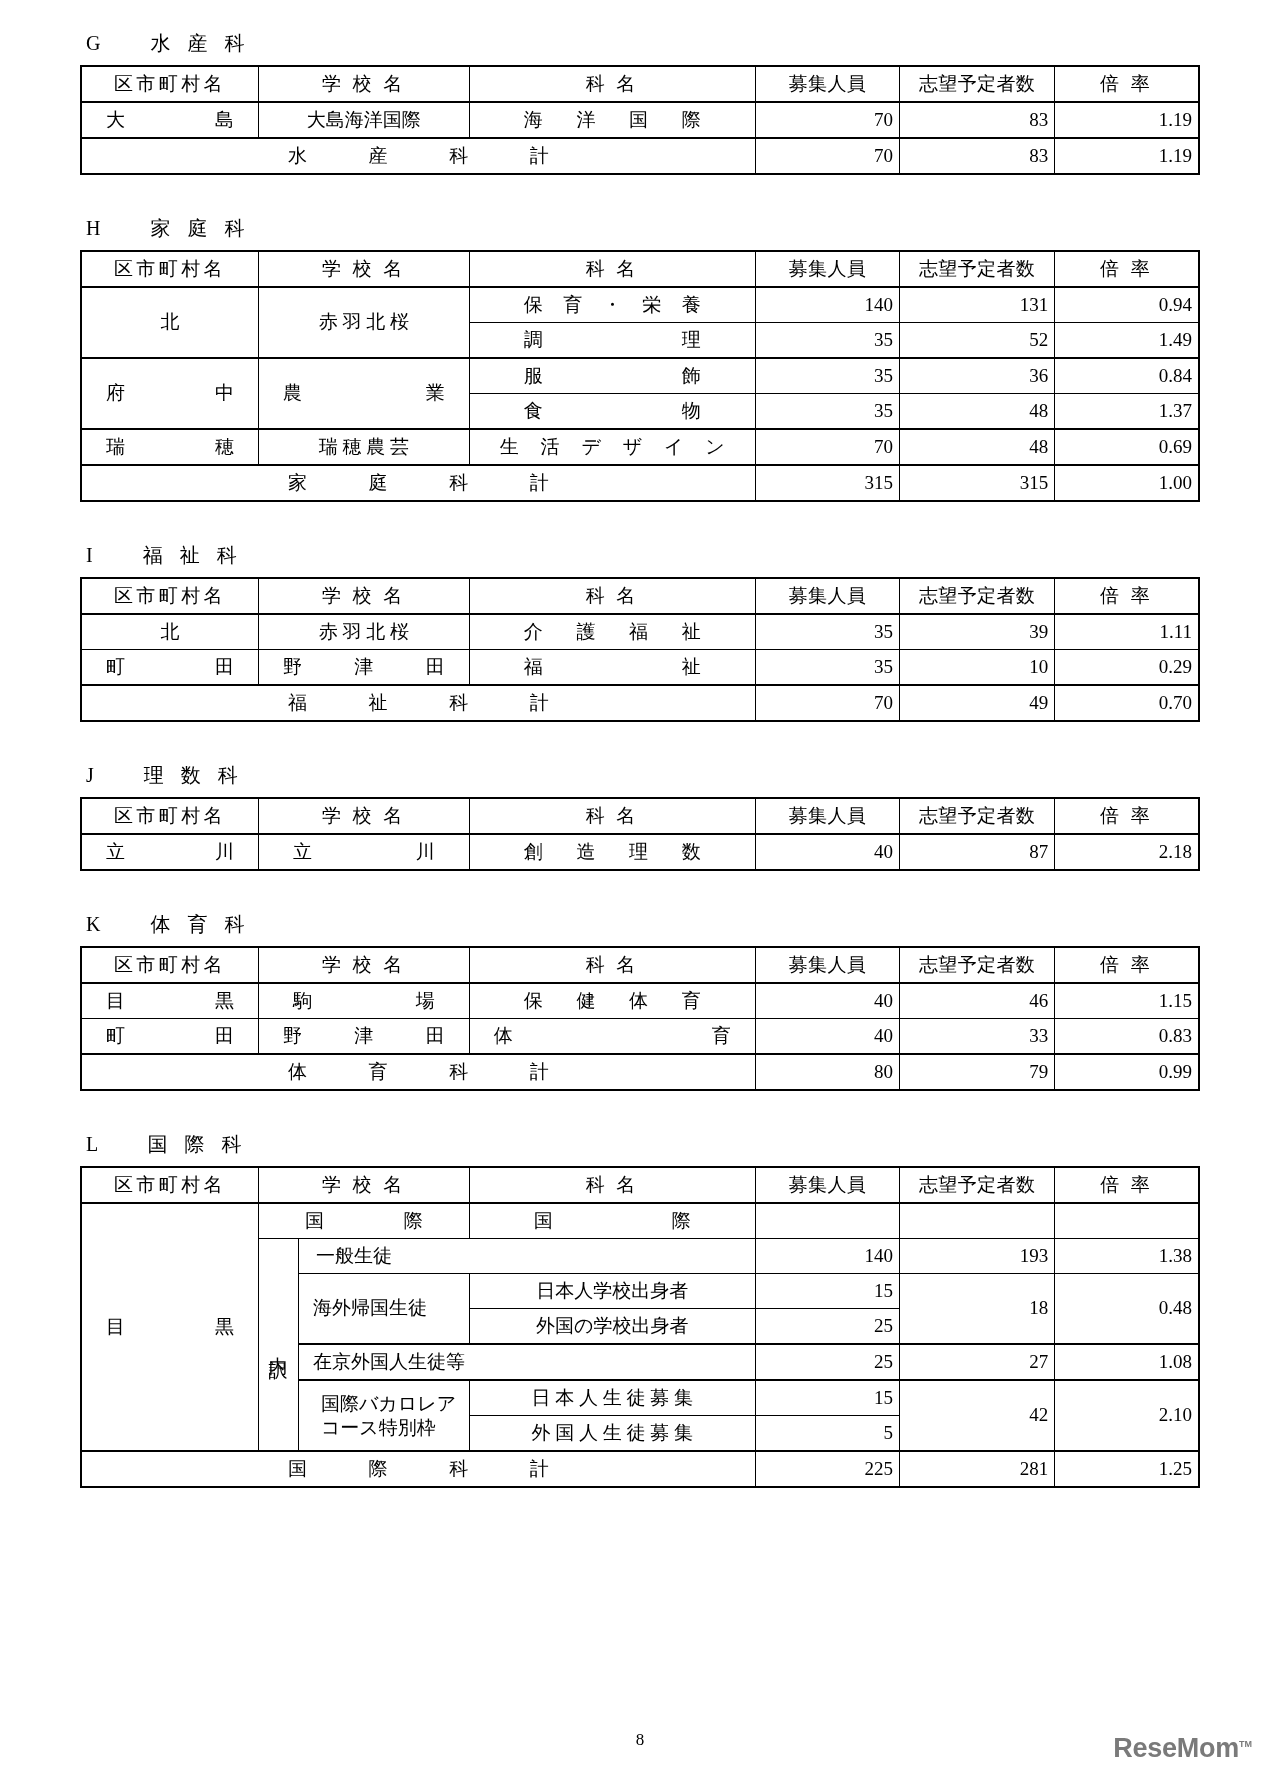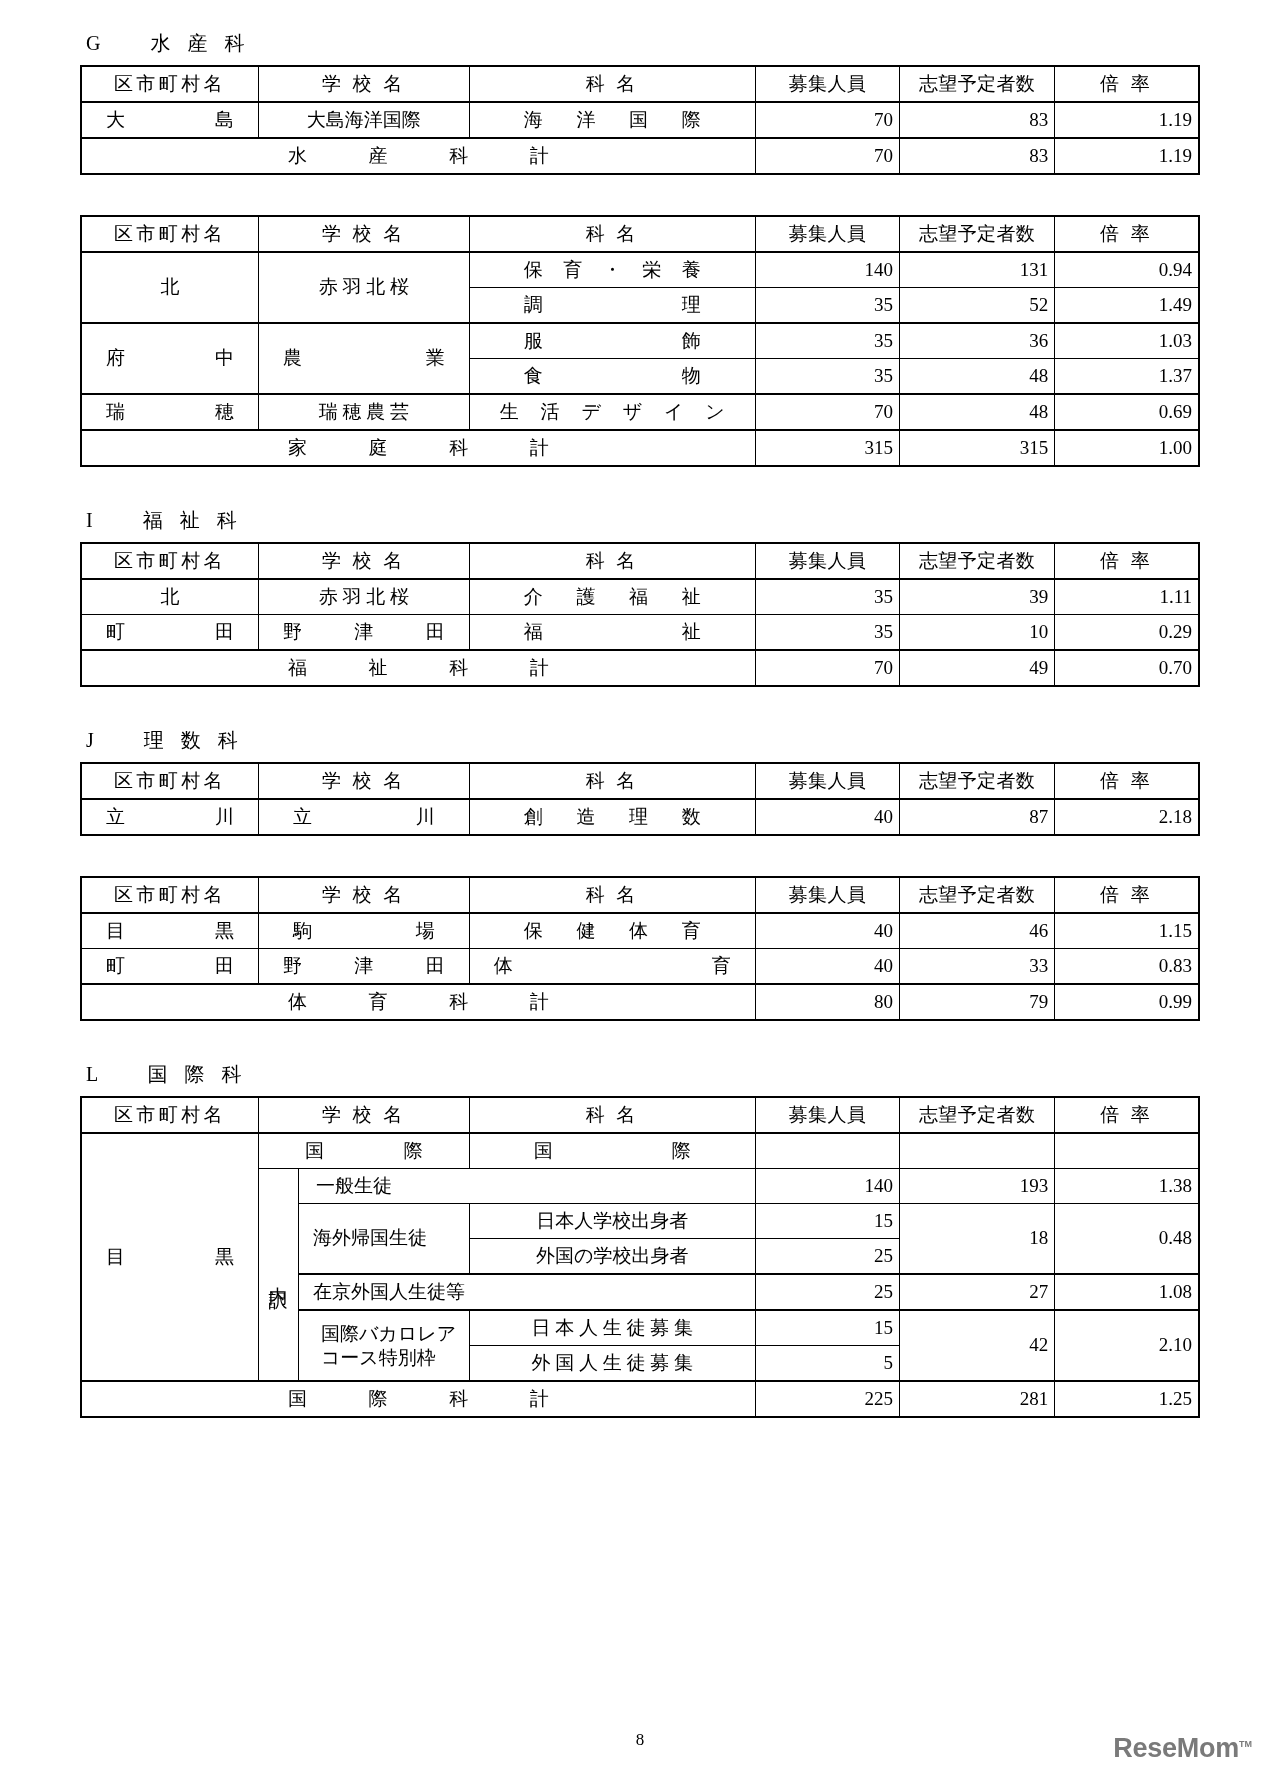--- a/index.html
+++ b/index.html
@@ -190,20 +190,25 @@
         <td class="c-right">83</td>
         <td class="c-right">1.19</td>
       </tr>
     </tbody>
       </table>
   </div>
 
   <div class="gap"></div>
 
   <div class="section">
+    <div class="section-title">
+      <span class="ltr">H</span>
+      &nbsp;&nbsp;
+      <span>家 庭 科</span>
+    </div>
     <table class="grid">
       <colgroup>
         <col style="width:160px">
           <col style="width:190px">
           <col style="width:258px">
         <col style="width:130px">
           <col style="width:140px">
           <col style="width:130px">
       </colgroup>
       <tbody>
@@ -238,21 +243,21 @@
               <span class="spread-narrow">府 中</span>
             </td>
         <td rowspan="2" class="c-center">
               <span class="spread-narrow">農 業</span>
             </td>
         <td class="c-center">
               <span class="spread-wide">服 飾</span>
             </td>
         <td class="c-right">35</td>
         <td class="c-right">36</td>
-        <td class="c-right">1.03</td>
+        <td class="c-right">0.84</td>
       </tr>
       <tr>
         <td class="c-center">
               <span class="spread-wide">食 物</span>
             </td>
         <td class="c-right">35</td>
         <td class="c-right">48</td>
         <td class="c-right">1.37</td>
       </tr>
       <tr class="thick-top">
@@ -381,20 +386,25 @@
         <td class="c-right">87</td>
         <td class="c-right">2.18</td>
       </tr>
     </tbody>
       </table>
   </div>
 
   <div class="gap"></div>
 
   <div class="section">
+    <div class="section-title">
+      <span class="ltr">K</span>
+      &nbsp;&nbsp;
+      <span>体 育 科</span>
+    </div>
     <table class="grid">
       <colgroup>
         <col style="width:160px">
           <col style="width:190px">
           <col style="width:258px">
         <col style="width:130px">
           <col style="width:140px">
           <col style="width:130px">
       </colgroup>
       <tbody>

